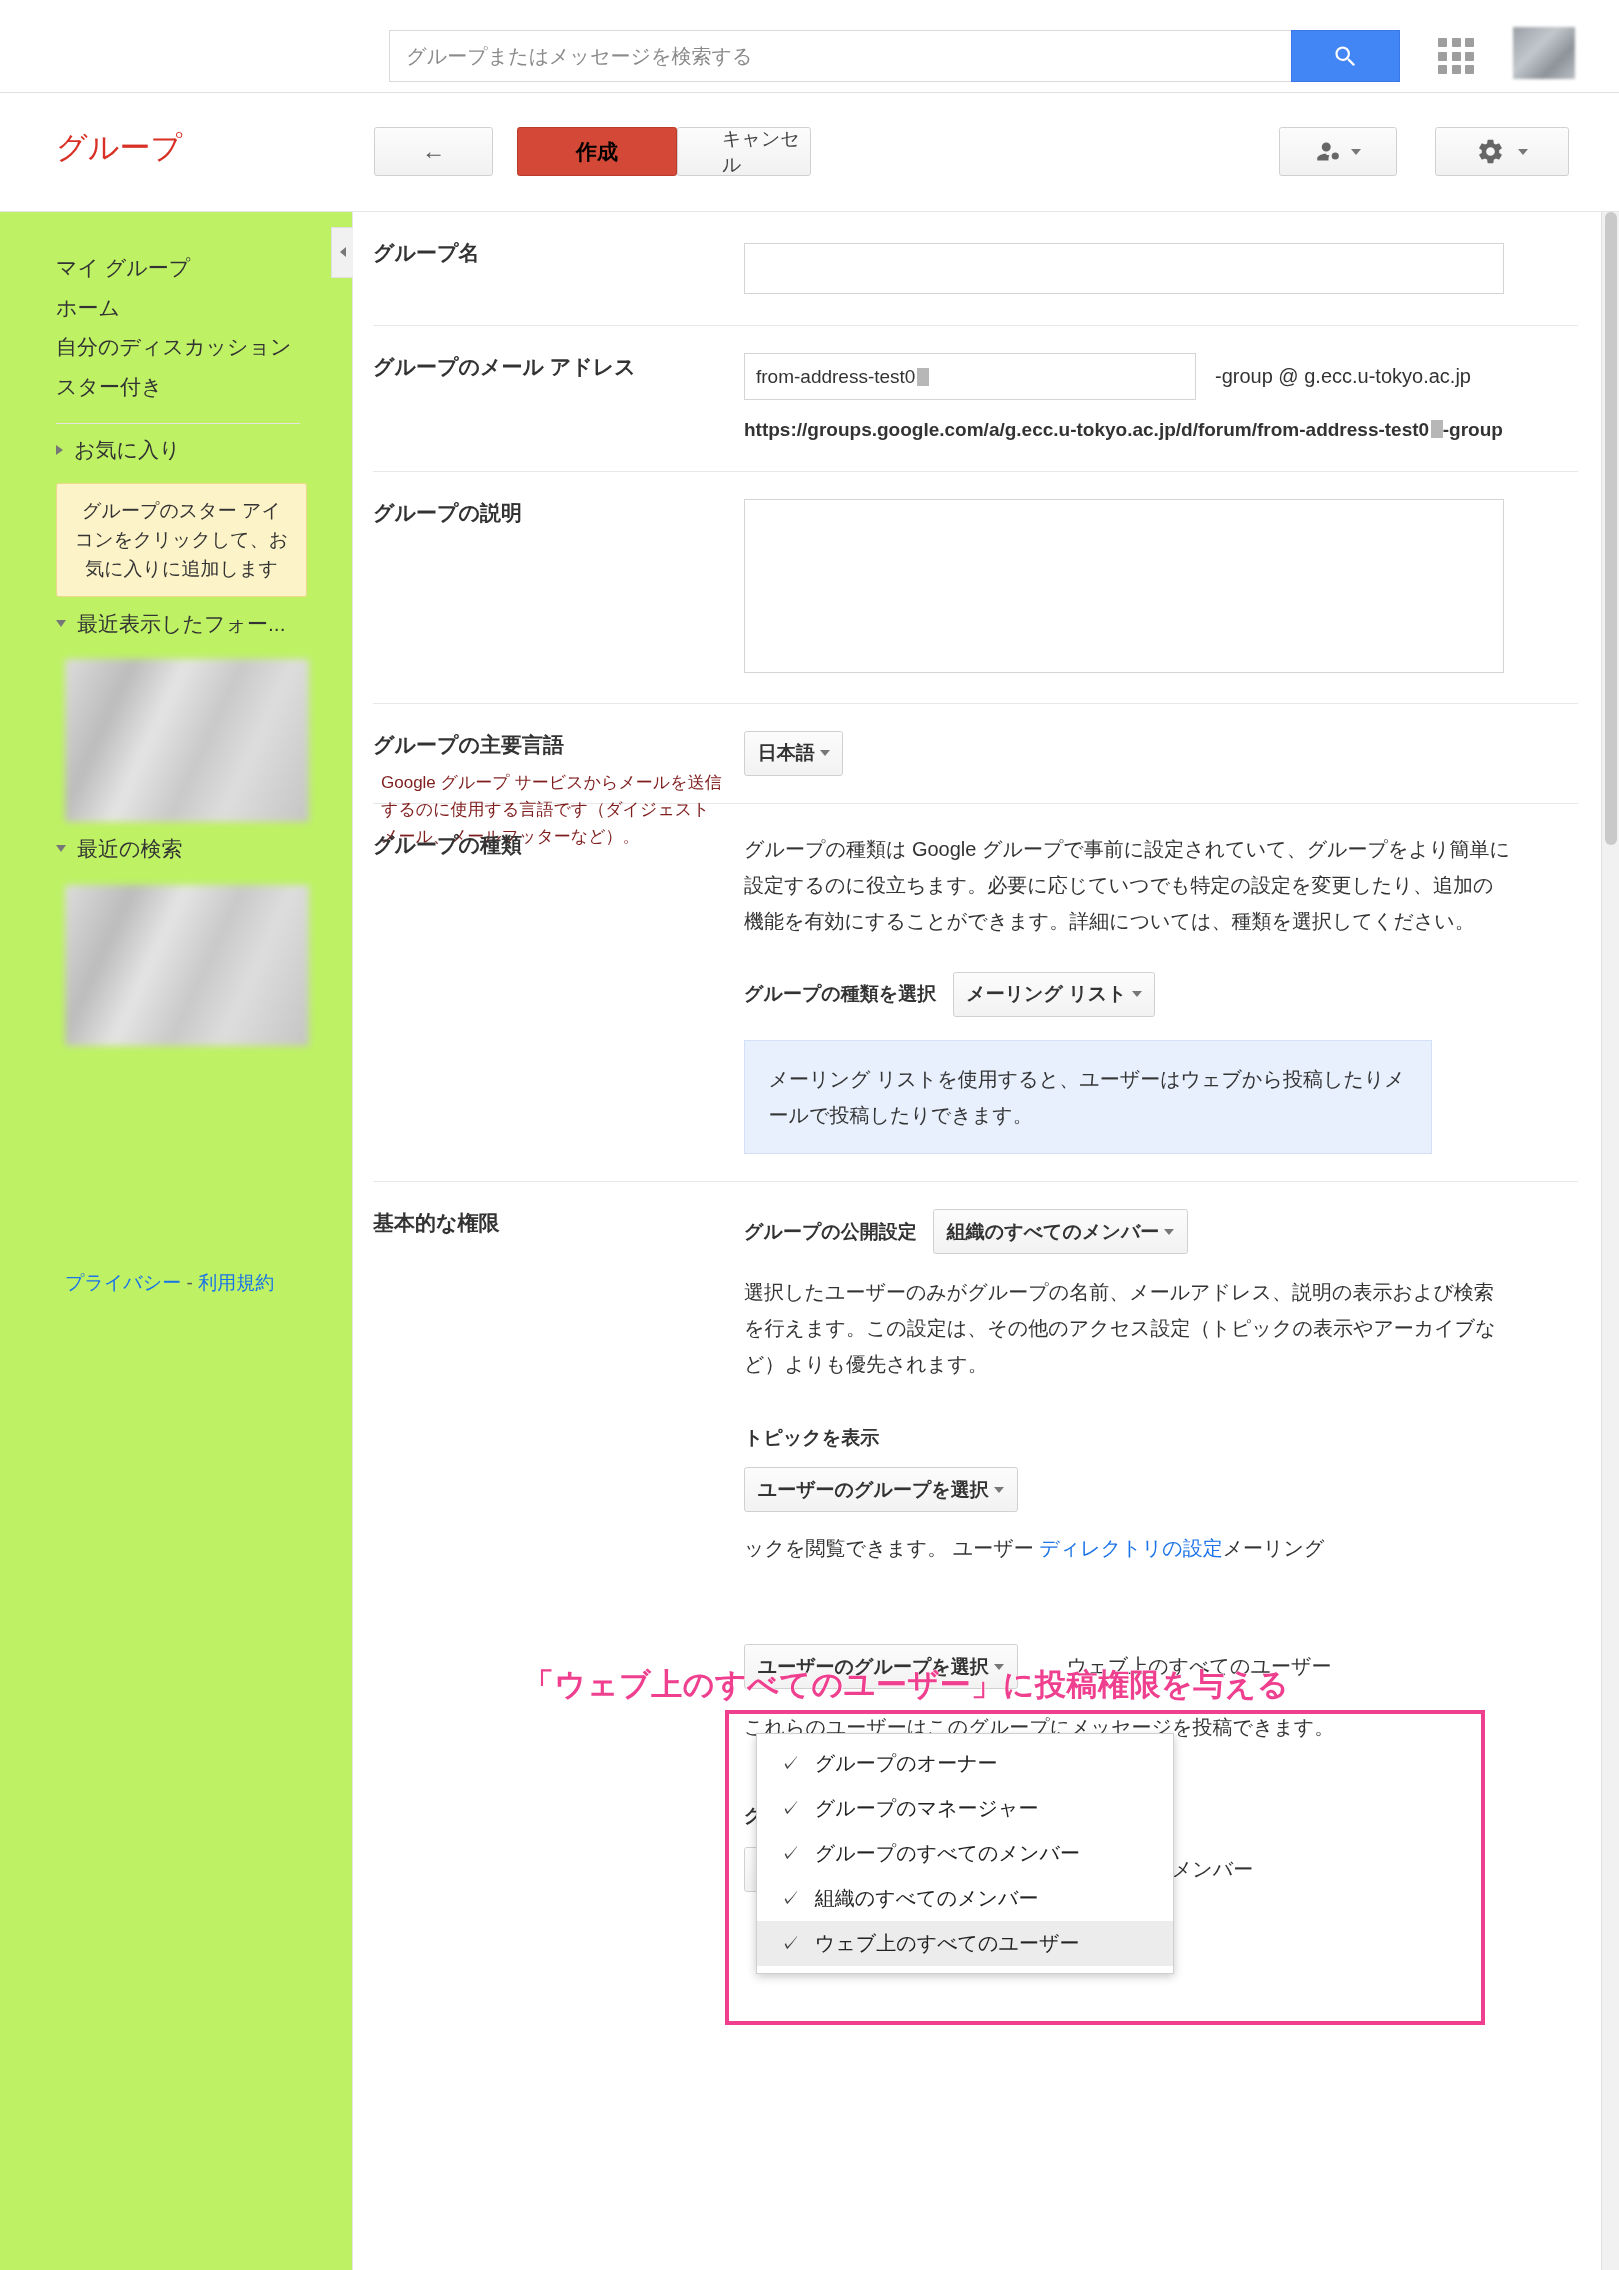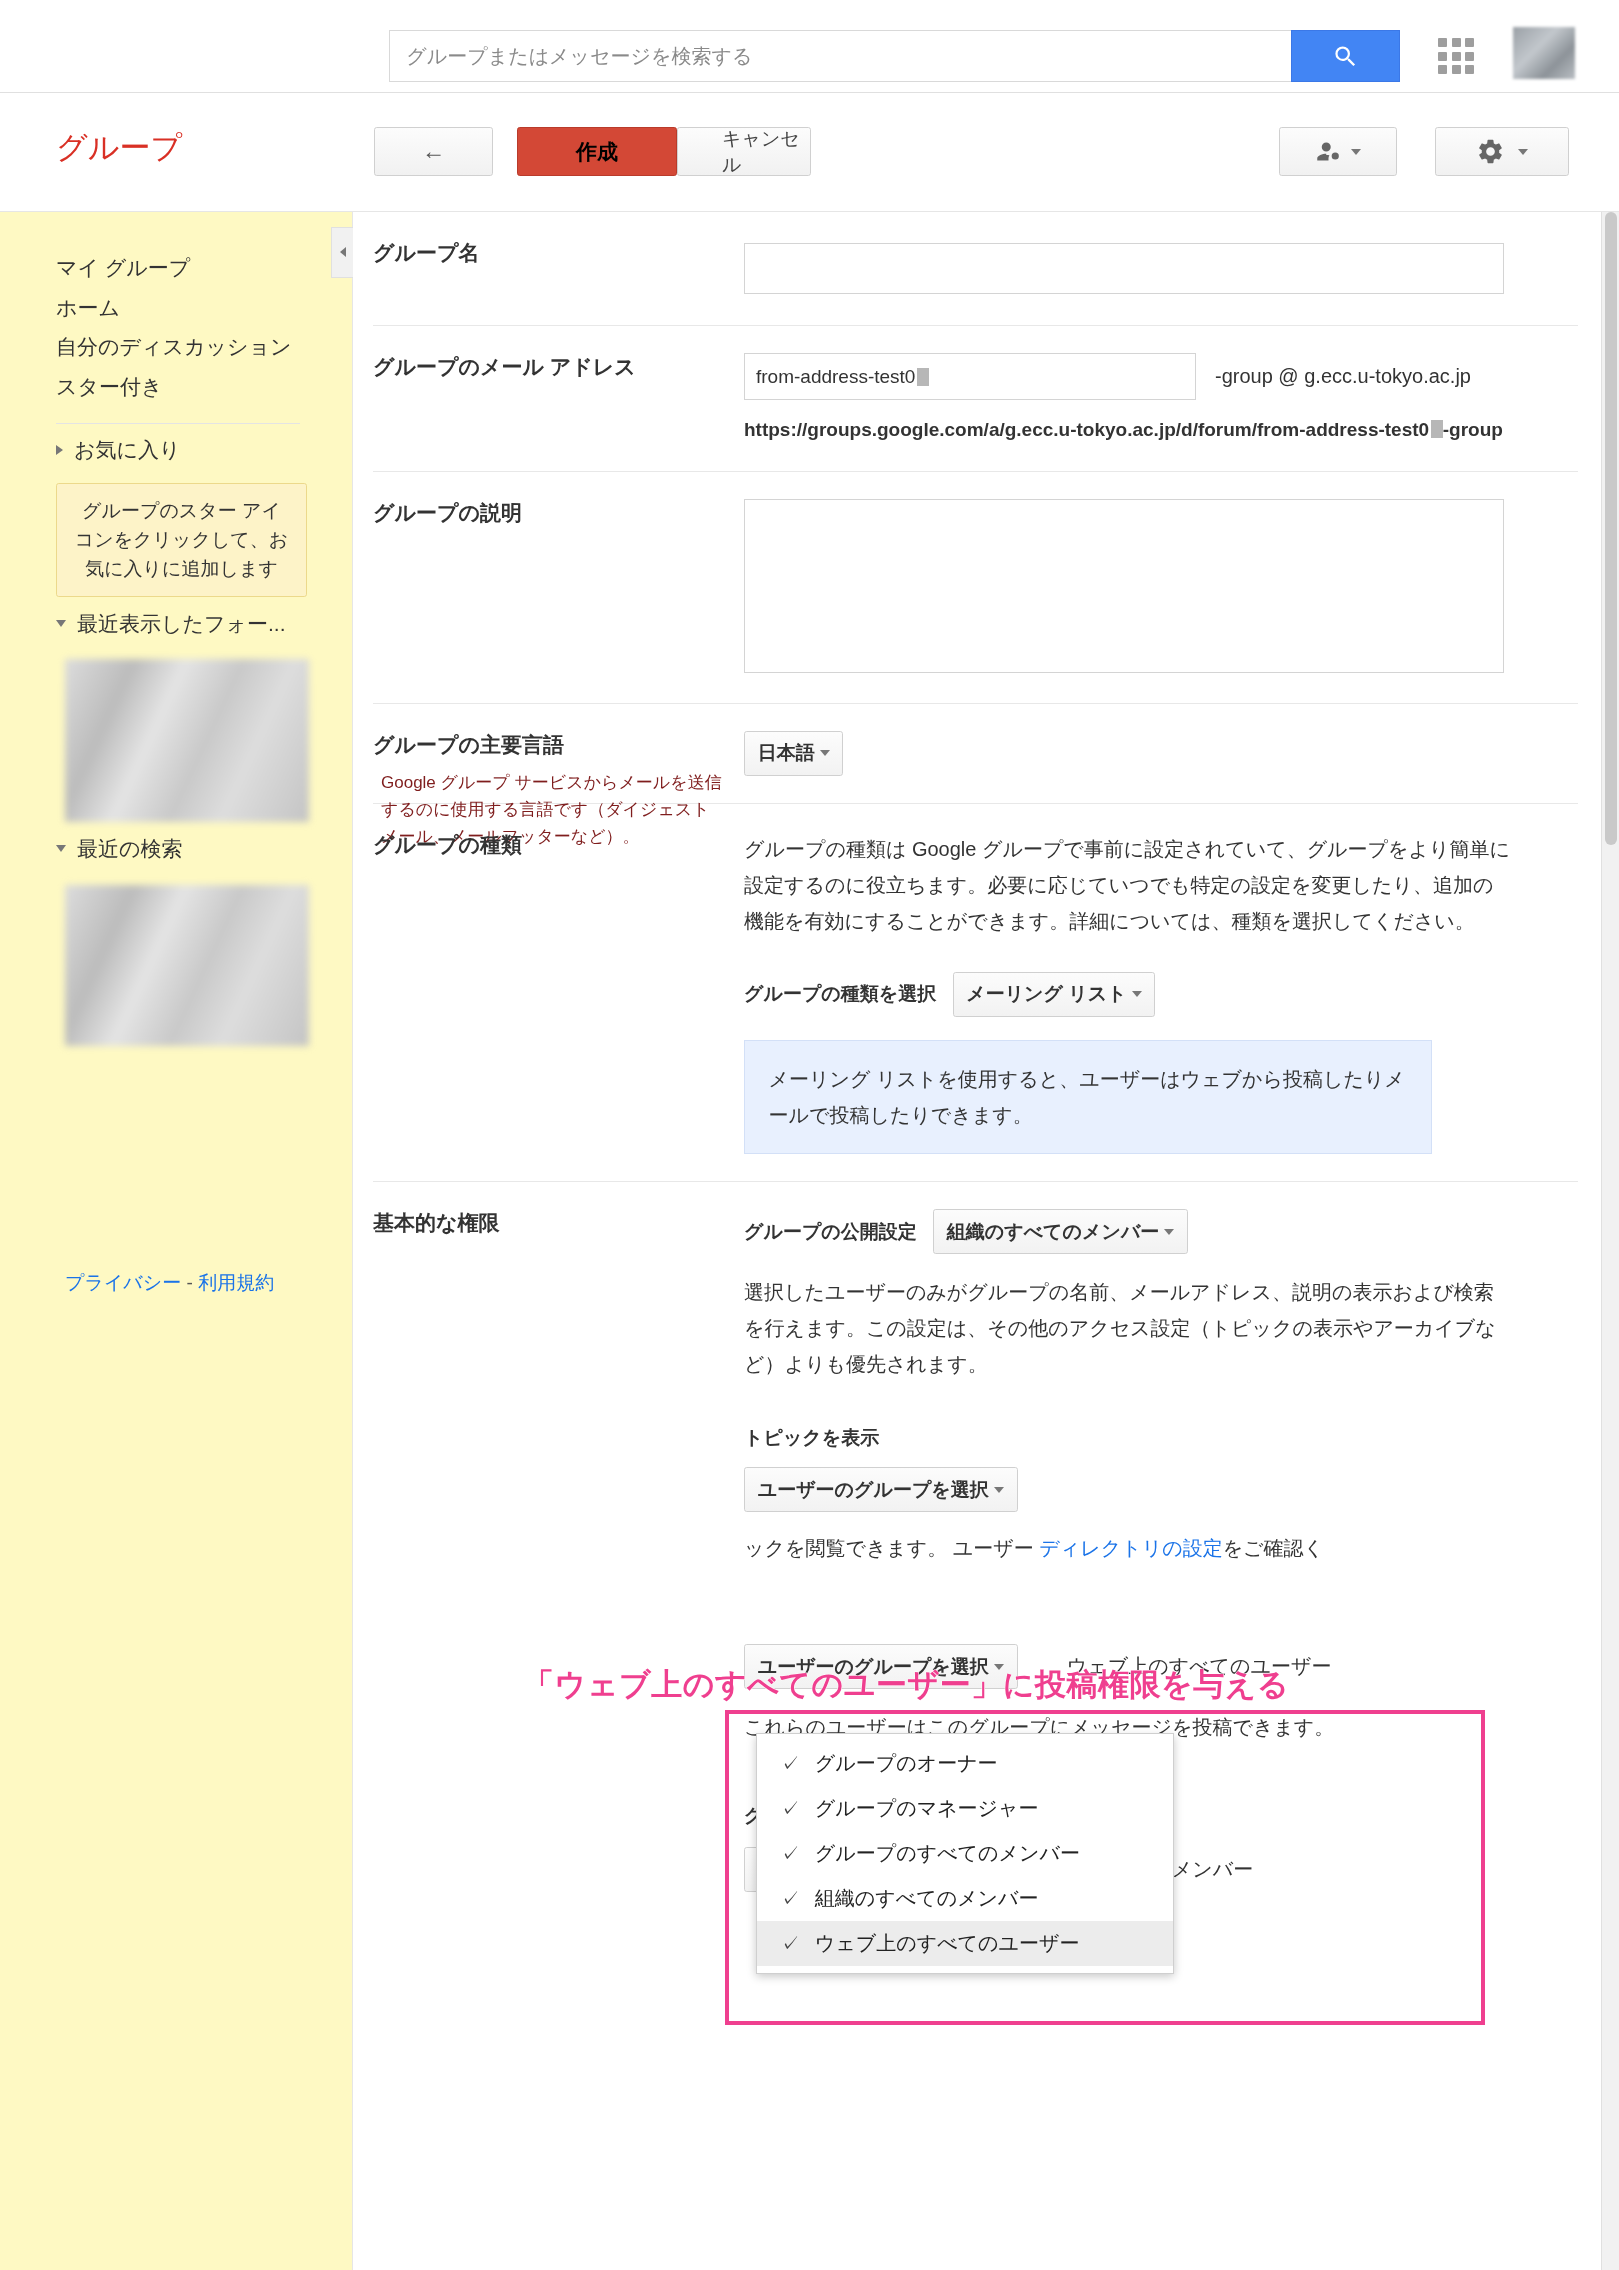--- a/index.html
+++ b/index.html
@@ -176,21 +176,21 @@
     border-right: 5.4px solid transparent;
     border-top: 6.3px solid #777;
     display: inline-block;
   }
   
   .sidebar {
     position: absolute;
     left: 0; top: 212px;
     width: 353px;
     height: 2059px;
-    background: #fef9c3;
+    background: #bef264;
     border-right: 0.9px solid #e6e6e6;
   }
   .side-collapse {
     position: absolute;
     left: 331px; top: 14.5px;
     width: 22px; height: 51px;
     background: #f1f1f1;
     border: 0.9px solid #e0e0e0;
     border-right: none;
     display: flex; align-items: center; justify-content: center;
@@ -614,21 +614,21 @@
         <div class="sub-label" style="margin-top:43px;">トピックを表示</div>
 
         <div class="inline-row" style="margin-top:16.3px;">
           <div class="select">
             <span>ユーザーのグループを選択</span>
             <span class="caret"></span>
           </div>
         </div>
         <div class="para" style="margin-top:18px;width:778px;">
           <span>ックを閲覧できます。 ユーザー</span>
-          <a href="#" style="color:#1a73e8;text-decoration:none;">ディレクトリの設定</a><span>をご確認く</span>
+          <a href="#" style="color:#1a73e8;text-decoration:none;">ディレクトリの設定</a><span>メーリング</span>
         </div>
 
         <div class="inline-row" style="margin-top:78px;">
           <div class="select">
             <span>ユーザーのグループを選択</span>
             <span class="caret"></span>
           </div>
           <div style="font-size:20px;color:#333;margin-left:33px;">ウェブ上のすべてのユーザー</div>
         </div>
         <div class="para" style="margin-top:20px;">これらのユーザーはこのグループにメッセージを投稿できます。</div>

